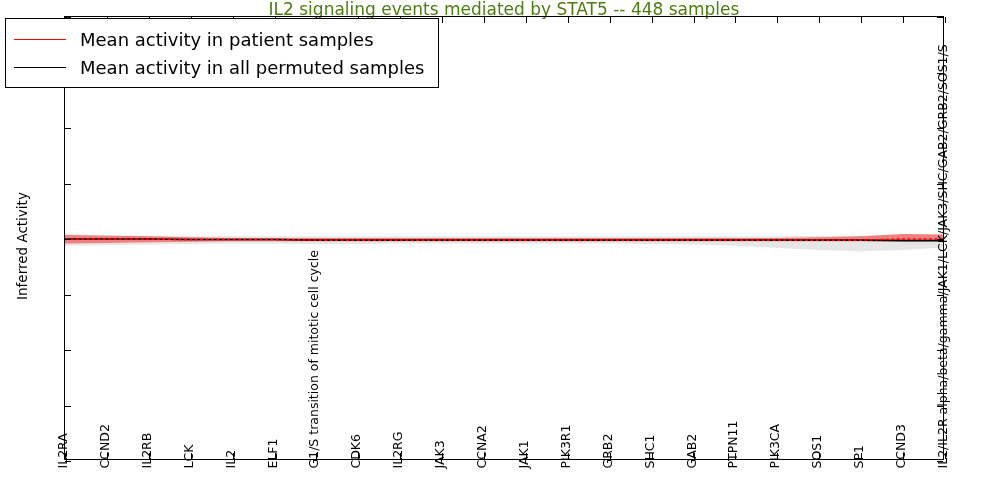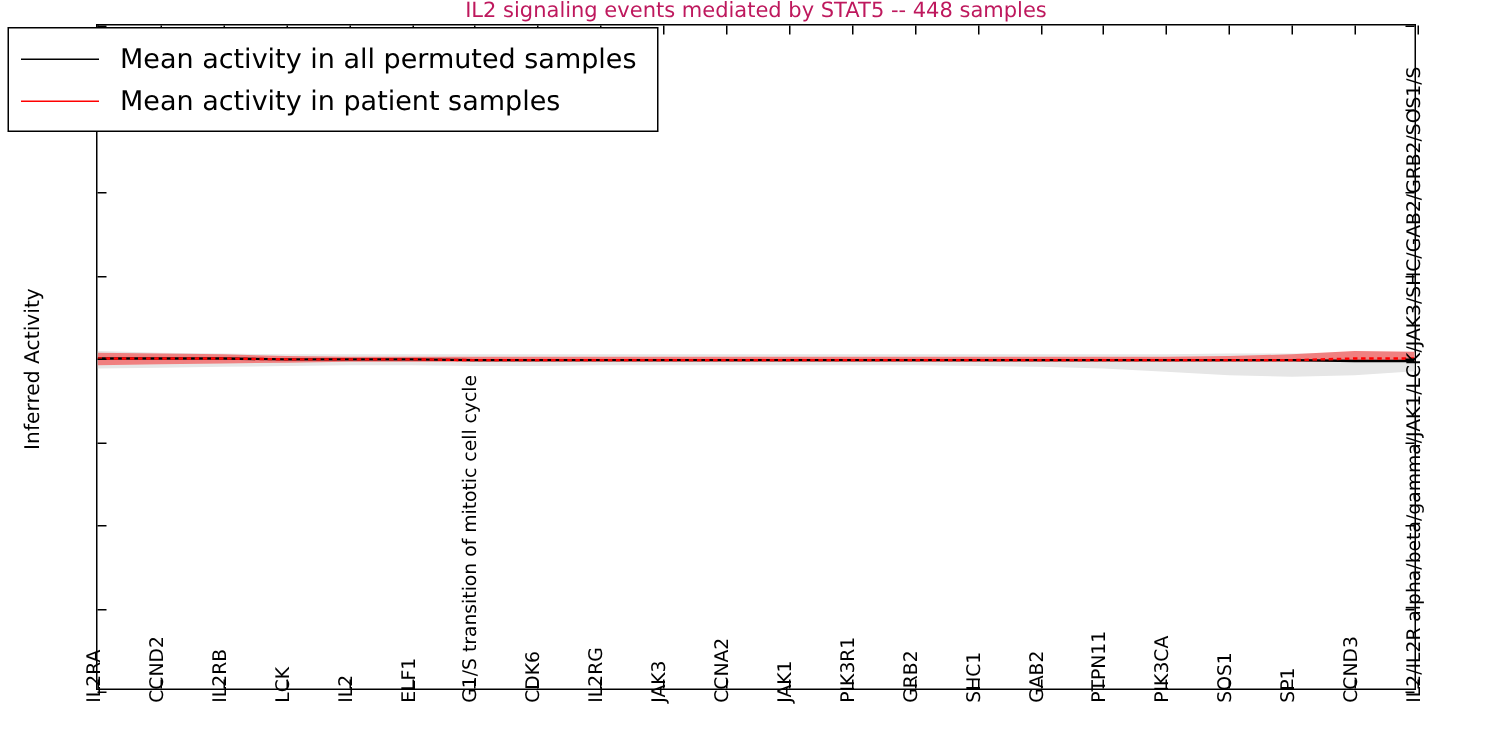--- a/index.html
+++ b/index.html
@@ -2,21 +2,21 @@
 <html><head>
 <meta charset="utf-8">
 <style>
   html,body{margin:0;padding:0;background:#ffffff;}
   body{width:1000px;height:500px;overflow:hidden;
        font-family:"DejaVu Sans","Liberation Sans",sans-serif;color:#000;}
   #figure{position:relative;width:1000px;height:500px;background:#fff;}
 
   
   #title{position:absolute;left:64px;top:-1px;width:880px;text-align:center;
-         font-size:14px;color:#be185d;letter-spacing:0px;}
+         font-size:17px;color:#4d7c0f;letter-spacing:0px;}
 
   
   #plot{position:absolute;left:64px;top:16px;width:880px;height:444px;
         border:1.2px solid #000;box-sizing:border-box;background:transparent;
         overflow:visible;}
   #clip{position:absolute;left:0;top:0;width:100%;height:100%;overflow:hidden;}
 
   
   .ytick{position:absolute;left:0;width:6px;height:0;border-top:1.2px solid #000;}
   .ytick.r{left:auto;right:0;}
@@ -153,22 +153,22 @@
       <div class="xlab" style="left: 739.476px; top: 456px;">PTPN11</div>
       <div class="xlab" style="left: 781.381px; top: 456px;">PIK3CA</div>
       <div class="xlab" style="left: 823.286px; top: 456px;">SOS1</div>
       <div class="xlab" style="left: 865.19px; top: 456px;">SP1</div>
       <div class="xlab" style="left: 907.095px; top: 456px;">CCND3</div>
       <div class="xlab" style="left: 949px; top: 456px;">IL2/IL2R alpha/beta/gamma/JAK1/LCK/JAK3/SHC/GAB2/GRB2/SOS1/S</div>
     </div>
 
   <div id="legend">
     <div class="legrow">
+      <span class="legline red"></span>
+      <span class="legtext">Mean activity in patient samples</span>
+    </div>
+    <div class="legrow">
       <span class="legline black"></span>
       <span class="legtext">Mean activity in all permuted samples</span>
-    </div>
-    <div class="legrow">
-      <span class="legline red"></span>
-      <span class="legtext">Mean activity in patient samples</span>
     </div>
   </div>
 
 </div>
 
 </body></html>

